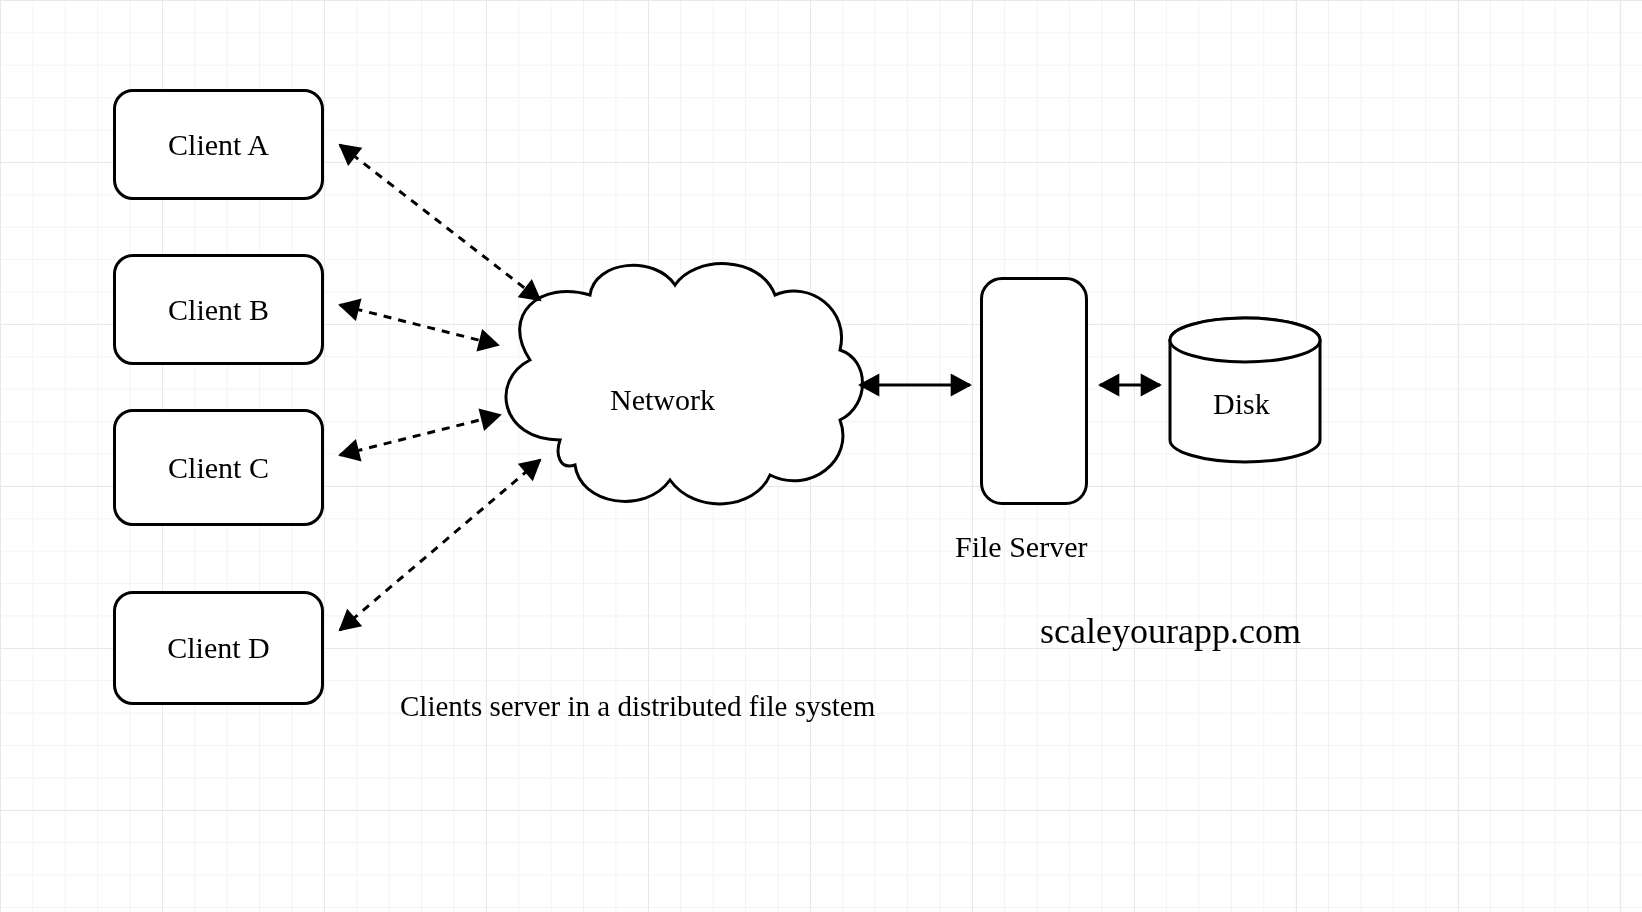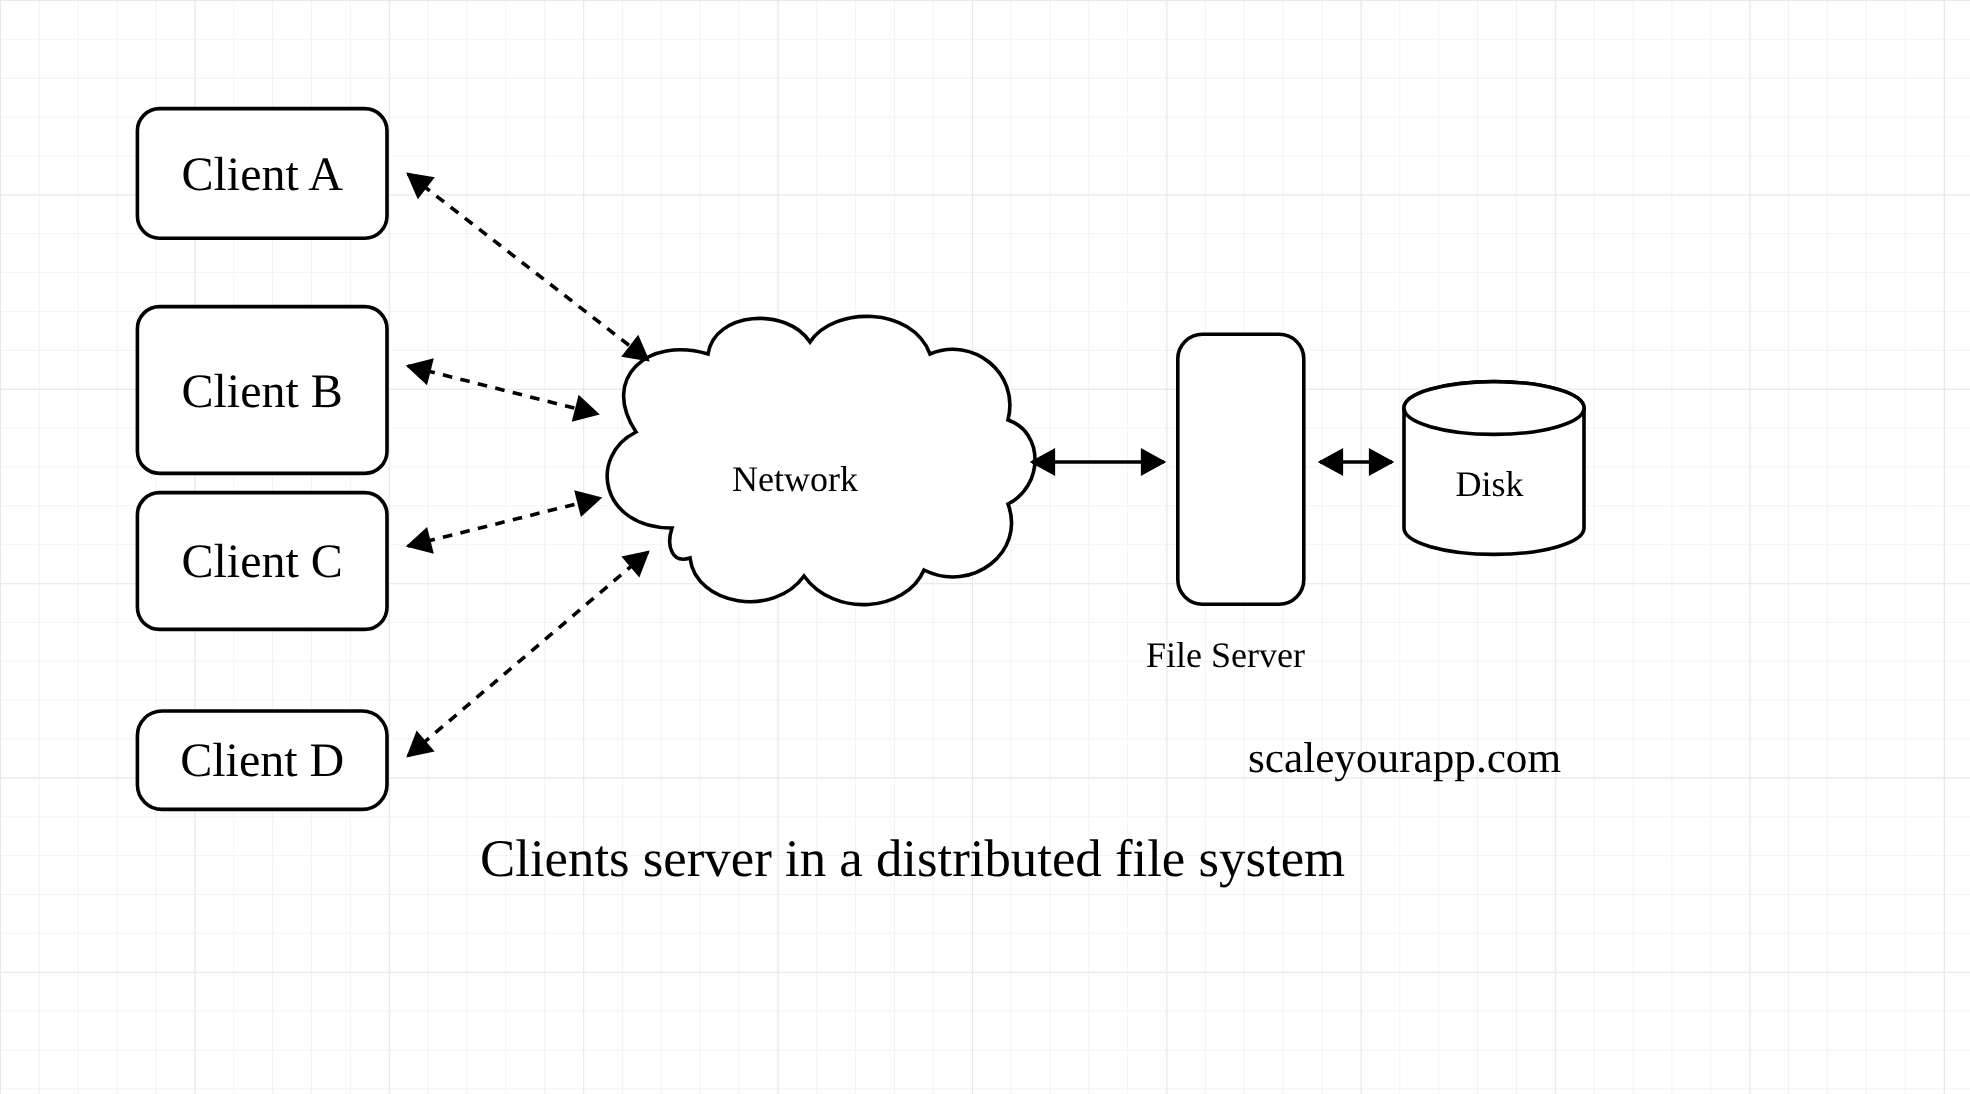--- a/index.html
+++ b/index.html
@@ -31,38 +31,38 @@
       inset: 0;
     }
     .node-box {
       position: absolute;
       border: 3px solid #000;
       border-radius: 20px;
       background: #fff;
       display: flex;
       align-items: center;
       justify-content: center;
-      font-size: 40px;
+      font-size: 30px;
       color: #000;
     }
     .server-box {
       position: absolute;
       border: 3px solid #000;
       border-radius: 22px;
       background: #fff;
     }
     .label {
       position: absolute;
       font-size: 30px;
       color: #000;
       font-family: Liberation Serif, serif;
     }
     .caption {
       position: absolute;
-      font-size: 44px;
+      font-size: 29px;
       color: #000;
     }
     .watermark {
       position: absolute;
       font-size: 36px;
       color: #000;
     }
     svg.overlay {
       position: absolute;
       inset: 0;
@@ -75,29 +75,29 @@
 <body>
 
 <div class="grid-bg"></div>
 
 <div class="canvas">
 
   <div class="node-box" style="left:113px; top:89px; width:211px; height:111px;">
     <span>Client A</span>
   </div>
 
-  <div class="node-box" style="left:113px; top:254px; width:211px; height:142px;">
+  <div class="node-box" style="left:113px; top:254px; width:211px; height:111px;">
     <span>Client B</span>
   </div>
 
   <div class="node-box" style="left:113px; top:409px; width:211px; height:117px;">
     <span>Client C</span>
   </div>
 
-  <div class="node-box" style="left:113px; top:591px; width:211px; height:85px;border-radius:22px;">
+  <div class="node-box" style="left:113px; top:591px; width:211px; height:114px;">
     <span>Client D</span>
   </div>
 
   <div class="server-box" style="left:980px; top:277px; width:108px; height:228px;"></div>
 
   <svg class="overlay" viewBox="0 0 1642 912">
     <defs>
       <marker id="arrow-solid-end" viewBox="0 0 14 14" refX="11" refY="7" markerWidth="9" markerHeight="9" orient="auto">
         <path d="M 1 1 L 12 7 L 1 13 Z" fill="#000"></path>
       </marker>

